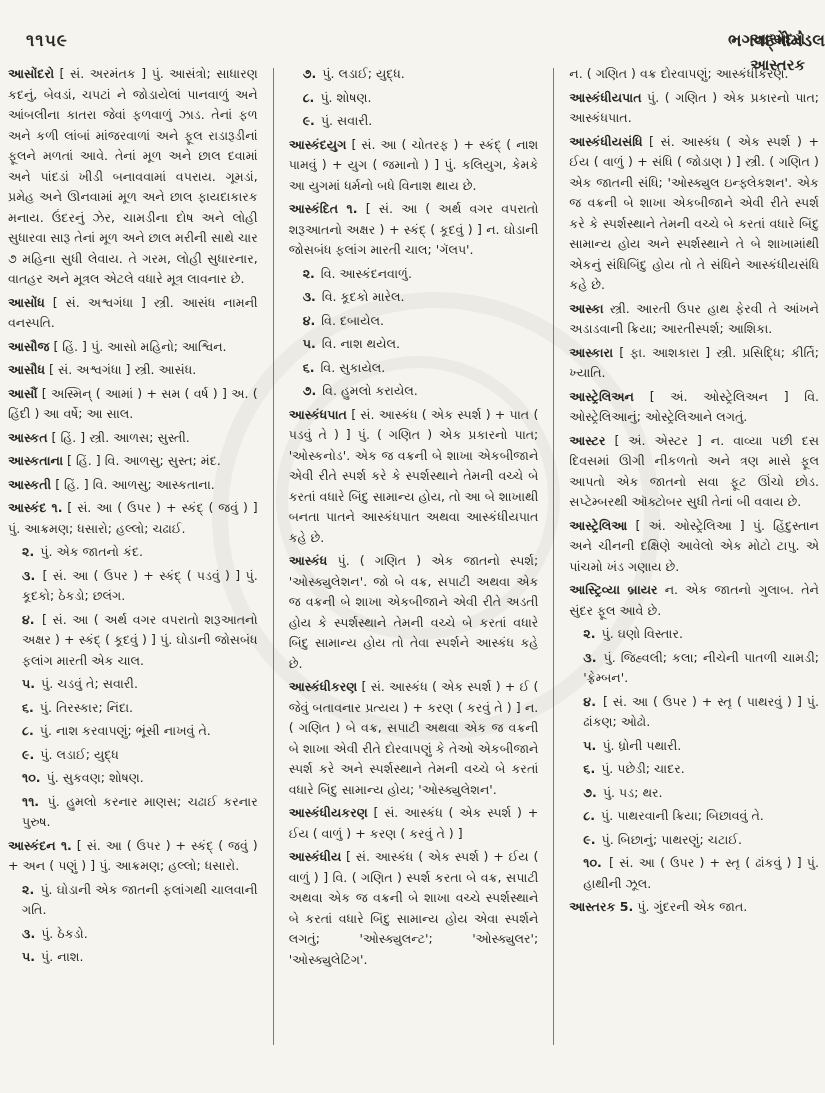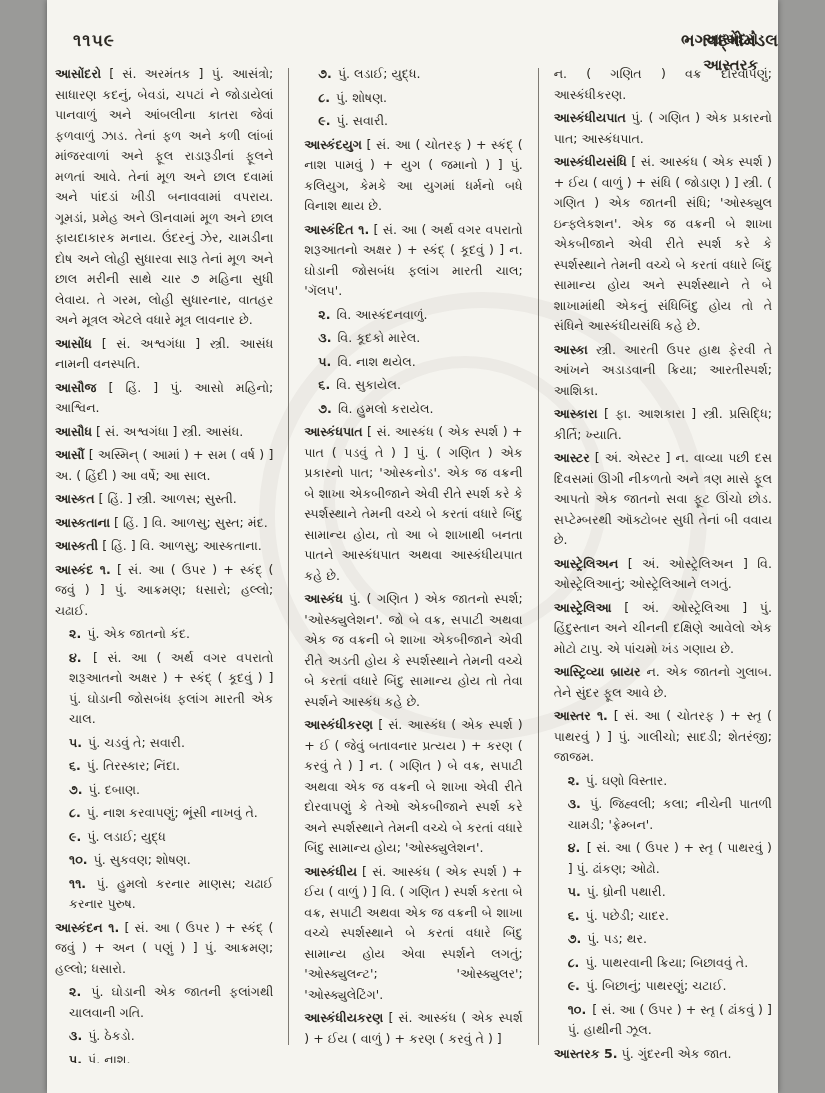--- a/index.html
+++ b/index.html
@@ -4,21 +4,21 @@
 <style>
   :root{
     --paper:#f5f4ef;
     --ink:#2b2822;
     --rule:#55514a;
     --watermark:rgba(70,65,50,0.05);
   }
   html,body{margin:0;padding:0;background:#9a9a98;}
   .page{
     position:relative;
-    width:731px;height:1093px;
+    width:825px;height:1093px;
     margin:0 auto;
     background:var(--paper);
     color:var(--ink);
     font-family:"DejaVu Sans",sans-serif;
     overflow:hidden;
     box-shadow:0 0 6px rgba(0,0,0,.4);
   }
   
   .page-number{
     position:absolute;left:26px;top:30px;
@@ -96,63 +96,63 @@
         <p class="entry"><b class="headword">આસોંદરો</b> <span>[ સં. અરમંતક ] પું. આસંત્રો; સાધારણ કદનું, બેવડાં, ચપટાં ને જોડાયેલાં પાનવાળું અને આંબલીના કાતરા જેવાં ફળવાળું ઝાડ. તેનાં ફળ અને કળી લાંબાં માંજરવાળાં અને ફૂલ રાડારૂડીનાં ફૂલને મળતાં આવે. તેનાં મૂળ અને છાલ દવામાં અને પાંદડાં ખીડી બનાવવામાં વપરાય. ગૂમડાં, પ્રમેહ અને ઊનવામાં મૂળ અને છાલ ફાયદાકારક મનાય. ઉંદરનું ઝેર, ચામડીના દોષ અને લોહી સુધારવા સારૂ તેનાં મૂળ અને છાલ મરીની સાથે ચાર ૭ મહિના સુધી લેવાય. તે ગરમ, લોહી સુધારનાર, વાતહર અને મૂત્રલ એટલે વધારે મૂત્ર લાવનાર છે.</span></p>
         <p class="entry"><b class="headword">આસોંધ</b> <span>[ સં. અશ્વગંધા ] સ્ત્રી. આસંધ નામની વનસ્પતિ.</span></p>
         <p class="entry"><b class="headword">આસૌજ</b> <span>[ હિં. ] પું. આસો મહિનો; આશ્વિન.</span></p>
         <p class="entry"><b class="headword">આસૌધ</b> <span>[ સં. અશ્વગંધા ] સ્ત્રી. આસંધ.</span></p>
         <p class="entry"><b class="headword">આસૌં</b> <span>[ અસ્મિન્ ( આમાં ) + સમ ( વર્ષ ) ] અ. ( હિંદી ) આ વર્ષે; આ સાલ.</span></p>
         <p class="entry"><b class="headword">આસ્કત</b> <span>[ હિં. ] સ્ત્રી. આળસ; સુસ્તી.</span></p>
         <p class="entry"><b class="headword">આસ્કતાના</b> <span>[ હિં. ] વિ. આળસુ; સુસ્ત; મંદ.</span></p>
         <p class="entry"><b class="headword">આસ્કતી</b> <span>[ હિં. ] વિ. આળસુ; આસ્કતાના.</span></p>
         <p class="entry"><b class="headword">આસ્કંદ ૧.</b> <span>[ સં. આ ( ઉપર ) + સ્કંદ્ ( જવું ) ] પું. આક્રમણ; ધસારો; હલ્લો; ચઢાઈ.</span></p>
         <p class="entry sense"><b class="sense-number">૨.</b> <span>પું. એક જાતનો કંદ.</span></p>
+        <p class="entry sense"><b class="sense-number">૩.</b> <span>[ સં. આ ( ઉપર ) + સ્કંદ્ ( પડવું ) ] પું. કૂદકો; ઠેકડો; છલંગ.</span></p>
         <p class="entry sense"><b class="sense-number">૪.</b> <span>[ સં. આ ( અર્થ વગર વપરાતો શરૂઆતનો અક્ષર ) + સ્કંદ્ ( કૂદવું ) ] પું. ઘોડાની જોસબંધ ફલાંગ મારતી એક ચાલ.</span></p>
         <p class="entry sense"><b class="sense-number">૫.</b> <span>પું. ચડવું તે; સવારી.</span></p>
         <p class="entry sense"><b class="sense-number">૬.</b> <span>પું. તિરસ્કાર; નિંદા.</span></p>
-        <p class="entry sense"><b class="sense-number">૭.</b> <span>પું. દબાણ.</span></p>
         <p class="entry sense"><b class="sense-number">૮.</b> <span>પું. નાશ કરવાપણું; ભૂંસી નાખવું તે.</span></p>
         <p class="entry sense"><b class="sense-number">૯.</b> <span>પું. લડાઈ; યુદ્ધ</span></p>
         <p class="entry sense"><b class="sense-number">૧૦.</b> <span>પું. સુકવણ; શોષણ.</span></p>
         <p class="entry sense"><b class="sense-number">૧૧.</b> <span>પું. હુમલો કરનાર માણસ; ચઢાઈ કરનાર પુરુષ.</span></p>
         <p class="entry"><b class="headword">આસ્કંદન ૧.</b> <span>[ સં. આ ( ઉપર ) + સ્કંદ્ ( જવું ) + અન ( પણું ) ] પું. આક્રમણ; હલ્લો; ધસારો.</span></p>
         <p class="entry sense"><b class="sense-number">૨.</b> <span>પું. ઘોડાની એક જાતની ફલાંગથી ચાલવાની ગતિ.</span></p>
         <p class="entry sense"><b class="sense-number">૩.</b> <span>પું. ઠેકડો.</span></p>
         <p class="entry sense"><b class="sense-number">૫.</b> <span>પું. નાશ.</span></p>
       </section>
     <div class="col-rule"></div>
     <section class="col" id="col-1">
         <p class="entry sense"><b class="sense-number">૭.</b> <span>પું. લડાઈ; યુદ્ધ.</span></p>
         <p class="entry sense"><b class="sense-number">૮.</b> <span>પું. શોષણ.</span></p>
         <p class="entry sense"><b class="sense-number">૯.</b> <span>પું. સવારી.</span></p>
         <p class="entry"><b class="headword">આસ્કંદયુગ</b> <span>[ સં. આ ( ચોતરફ ) + સ્કંદ્ ( નાશ પામવું ) + યુગ ( જમાનો ) ] પું. કલિયુગ, કેમકે આ યુગમાં ધર્મનો બધે વિનાશ થાય છે.</span></p>
         <p class="entry"><b class="headword">આસ્કંદિત ૧.</b> <span>[ સં. આ ( અર્થ વગર વપરાતો શરૂઆતનો અક્ષર ) + સ્કંદ્ ( કૂદવું ) ] ન. ઘોડાની જોસબંધ ફલાંગ મારતી ચાલ; 'ગૅલપ'.</span></p>
         <p class="entry sense"><b class="sense-number">૨.</b> <span>વિ. આસ્કંદનવાળું.</span></p>
         <p class="entry sense"><b class="sense-number">૩.</b> <span>વિ. કૂદકો મારેલ.</span></p>
+        <p class="entry sense"><b class="sense-number">૪.</b> <span>વિ. દબાયેલ.</span></p>
         <p class="entry sense"><b class="sense-number">૫.</b> <span>વિ. નાશ થયેલ.</span></p>
         <p class="entry sense"><b class="sense-number">૬.</b> <span>વિ. સુકાયેલ.</span></p>
         <p class="entry sense"><b class="sense-number">૭.</b> <span>વિ. હુમલો કરાયેલ.</span></p>
         <p class="entry"><b class="headword">આસ્કંધપાત</b> <span>[ સં. આસ્કંધ ( એક સ્પર્શ ) + પાત ( પડવું તે ) ] પું. ( ગણિત ) એક પ્રકારનો પાત; 'ઓસ્કનોડ'. એક જ વક્રની બે શાખા એકબીજાને એવી રીતે સ્પર્શ કરે કે સ્પર્શસ્થાને તેમની વચ્ચે બે કરતાં વધારે બિંદુ સામાન્ય હોય, તો આ બે શાખાથી બનતા પાતને આસ્કંધપાત અથવા આસ્કંધીયપાત કહે છે.</span></p>
         <p class="entry"><b class="headword">આસ્કંધ</b> <span>પું. ( ગણિત ) એક જાતનો સ્પર્શ; 'ઓસ્ક્યુલેશન'. જો બે વક્ર, સપાટી અથવા એક જ વક્રની બે શાખા એકબીજાને એવી રીતે અડતી હોય કે સ્પર્શસ્થાને તેમની વચ્ચે બે કરતાં વધારે બિંદુ સામાન્ય હોય તો તેવા સ્પર્શને આસ્કંધ કહે છે.</span></p>
         <p class="entry"><b class="headword">આસ્કંધીકરણ</b> <span>[ સં. આસ્કંધ ( એક સ્પર્શ ) + ઈ ( જેવું બતાવનાર પ્રત્યય ) + કરણ ( કરવું તે ) ] ન. ( ગણિત ) બે વક્ર, સપાટી અથવા એક જ વક્રની બે શાખા એવી રીતે દોરવાપણું કે તેઓ એકબીજાને સ્પર્શ કરે અને સ્પર્શસ્થાને તેમની વચ્ચે બે કરતાં વધારે બિંદુ સામાન્ય હોય; 'ઓસ્ક્યુલેશન'.</span></p>
+        <p class="entry"><b class="headword">આસ્કંધીયકરણ</b> <span>[ સં. આસ્કંધ ( એક સ્પર્શ ) + ઈય ( વાળું ) + કરણ ( કરવું તે ) ]</span></p>
         <p class="entry"><b class="headword">આસ્કંધીય</b> <span>[ સં. આસ્કંધ ( એક સ્પર્શ ) + ઈય ( વાળું ) ] વિ. ( ગણિત ) સ્પર્શ કરતા બે વક્ર, સપાટી અથવા એક જ વક્રની બે શાખા વચ્ચે સ્પર્શસ્થાને બે કરતાં વધારે બિંદુ સામાન્ય હોય એવા સ્પર્શને લગતું; 'ઓસ્ક્યુલન્ટ'; 'ઓસ્ક્યુલર'; 'ઓસ્ક્યુલેટિંગ'.</span></p>
-        <p class="entry"><b class="headword">આસ્કંધીયકરણ</b> <span>[ સં. આસ્કંધ ( એક સ્પર્શ ) + ઈય ( વાળું ) + કરણ ( કરવું તે ) ]</span></p>
       </section>
     <div class="col-rule"></div>
     <section class="col" id="col-2">
         <p class="entry cont"><span>ન. ( ગણિત ) વક્ર દોરવાપણું; આસ્કંધીકરણ.</span></p>
         <p class="entry"><b class="headword">આસ્કંધીયપાત</b> <span>પું. ( ગણિત ) એક પ્રકારનો પાત; આસ્કંધપાત.</span></p>
         <p class="entry"><b class="headword">આસ્કંધીયસંધિ</b> <span>[ સં. આસ્કંધ ( એક સ્પર્શ ) + ઈય ( વાળું ) + સંધિ ( જોડાણ ) ] સ્ત્રી. ( ગણિત ) એક જાતની સંધિ; 'ઓસ્ક્યુલ ઇન્ફ્લેકશન'. એક જ વક્રની બે શાખા એકબીજાને એવી રીતે સ્પર્શ કરે કે સ્પર્શસ્થાને તેમની વચ્ચે બે કરતાં વધારે બિંદુ સામાન્ય હોય અને સ્પર્શસ્થાને તે બે શાખામાંથી એકનું સંધિબિંદુ હોય તો તે સંધિને આસ્કંધીયસંધિ કહે છે.</span></p>
         <p class="entry"><b class="headword">આસ્કા</b> <span>સ્ત્રી. આરતી ઉપર હાથ ફેરવી તે આંખને અડાડવાની ક્રિયા; આરતીસ્પર્શ; આશિકા.</span></p>
         <p class="entry"><b class="headword">આસ્કારા</b> <span>[ ફા. આશકારા ] સ્ત્રી. પ્રસિદ્ધિ; કીર્તિ; ખ્યાતિ.</span></p>
+        <p class="entry"><b class="headword">આસ્ટ્રેલિઅન</b> <span>[ અં. ઓસ્ટ્રેલિઅન ] વિ. ઓસ્ટ્રેલિઆનું; ઓસ્ટ્રેલિઆને લગતું.</span></p>
         <p class="entry"><b class="headword">આસ્ટર</b> <span>[ અં. એસ્ટર ] ન. વાવ્યા પછી દસ દિવસમાં ઊગી નીકળતો અને ત્રણ માસે ફૂલ આપતો એક જાતનો સવા ફૂટ ઊંચો છોડ. સપ્ટેમ્બરથી ઑક્ટોબર સુધી તેનાં બી વવાય છે.</span></p>
-        <p class="entry"><b class="headword">આસ્ટ્રેલિઅન</b> <span>[ અં. ઓસ્ટ્રેલિઅન ] વિ. ઓસ્ટ્રેલિઆનું; ઓસ્ટ્રેલિઆને લગતું.</span></p>
         <p class="entry"><b class="headword">આસ્ટ્રેલિઆ</b> <span>[ અં. ઓસ્ટ્રેલિઆ ] પું. હિંદુસ્તાન અને ચીનની દક્ષિણે આવેલો એક મોટો ટાપુ. એ પાંચમો ખંડ ગણાય છે.</span></p>
         <p class="entry"><b class="headword">આસ્ટ્રિવ્યા બ્રાયર</b> <span>ન. એક જાતનો ગુલાબ. તેને સુંદર ફૂલ આવે છે.</span></p>
-        <p class="entry"><b class="headword">આસ્તર ૧.</b> <span>[ સં. આ ( ચોતરફ ) + સ્તૃ ( પાથરવું ) ] પું. ગાલીચો; સાદડી; શેતરંજી; જાજમ.</span></p>
         <p class="entry sense"><b class="sense-number">૨.</b> <span>પું. ઘણો વિસ્તાર.</span></p>
         <p class="entry sense"><b class="sense-number">૩.</b> <span>પું. જિહ્વલી; કલા; નીચેની પાતળી ચામડી; 'ફ્રેમ્બન'.</span></p>
         <p class="entry sense"><b class="sense-number">૪.</b> <span>[ સં. આ ( ઉપર ) + સ્તૃ ( પાથરવું ) ] પું. ઢાંકણ; ઓઢો.</span></p>
         <p class="entry sense"><b class="sense-number">૫.</b> <span>પું. ધ્રોની પથારી.</span></p>
         <p class="entry sense"><b class="sense-number">૬.</b> <span>પું. પછેડી; ચાદર.</span></p>
         <p class="entry sense"><b class="sense-number">૭.</b> <span>પું. પડ; થર.</span></p>
         <p class="entry sense"><b class="sense-number">૮.</b> <span>પું. પાથરવાની ક્રિયા; બિછાવવું તે.</span></p>
         <p class="entry sense"><b class="sense-number">૯.</b> <span>પું. બિછાનું; પાથરણું; ચટાઈ.</span></p>
         <p class="entry sense"><b class="sense-number">૧૦.</b> <span>[ સં. આ ( ઉપર ) + સ્તૃ ( ઢાંકવું ) ] પું. હાથીની ઝૂલ.</span></p>
         <p class="entry"><b class="headword">આસ્તરક 5.</b> <span>પું. ગુંદરની એક જાત.</span></p>

